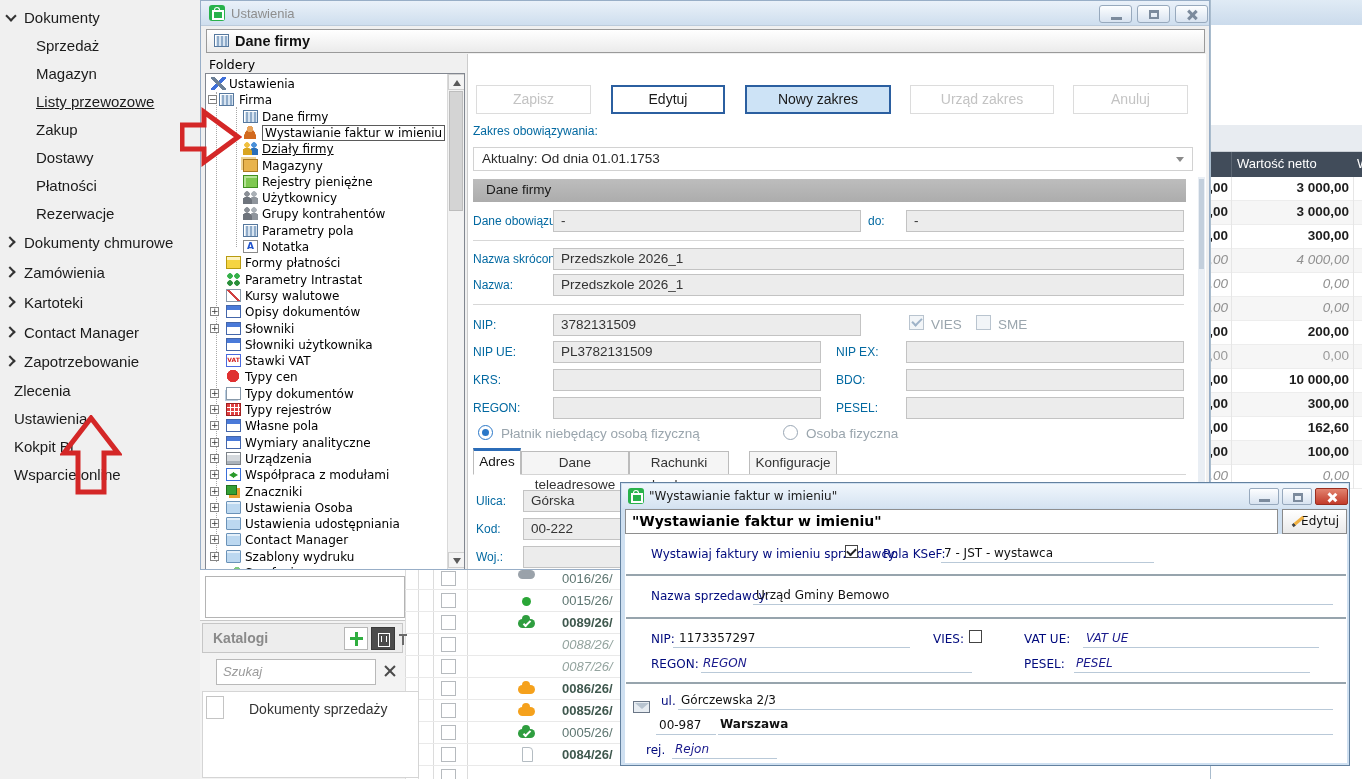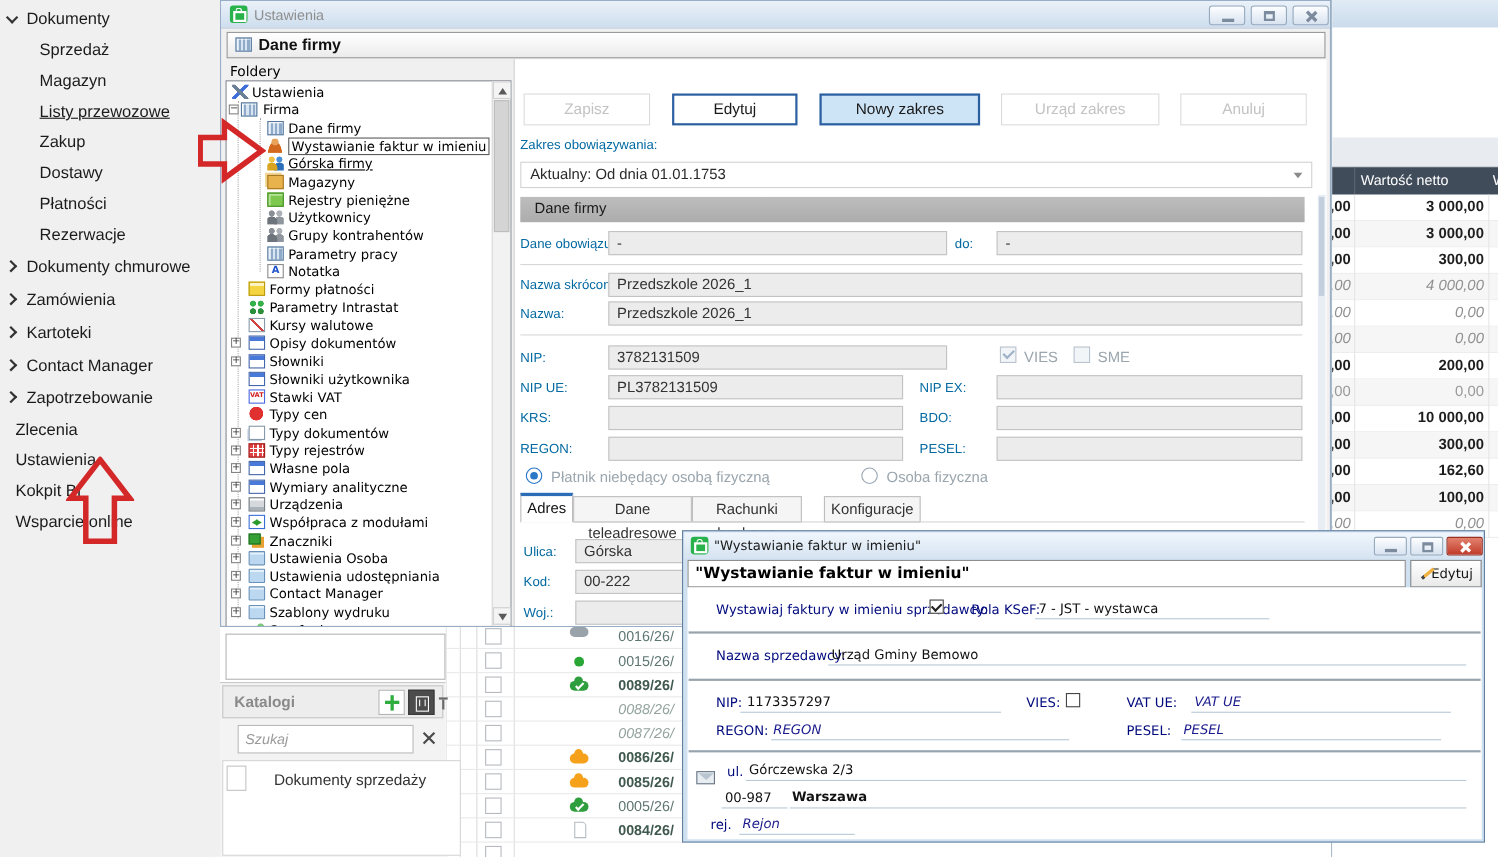--- a/index.html
+++ b/index.html
@@ -448,41 +448,41 @@
         <div class="tree-item" style="top: 34.6px;">
           <span class="ic building-icon" style="left: 37px;"></span>
           <span class="tree-label" style="left: 56px;">Dane firmy</span>
         </div>
         <div class="tree-item" style="top: 50.9px;">
           <span class="ic person-icon" style="left: 37px;"></span>
           <span class="tree-label fbox" style="left: 56px;">Wystawianie faktur w imieniu</span>
         </div>
         <div class="tree-item" style="top: 67.2px;">
           <span class="ic departments-icon" style="left: 37px;"></span>
-          <span class="tree-label und" style="left: 56px;">Górska firmy</span>
+          <span class="tree-label und" style="left: 56px;">Działy firmy</span>
         </div>
         <div class="tree-item" style="top: 83.5px;">
           <span class="ic warehouse-icon" style="left: 37px;"></span>
           <span class="tree-label" style="left: 56px;">Magazyny</span>
         </div>
         <div class="tree-item" style="top: 99.8px;">
           <span class="ic money-icon" style="left: 37px;"></span>
           <span class="tree-label" style="left: 56px;">Rejestry pieniężne</span>
         </div>
         <div class="tree-item" style="top: 116.1px;">
           <span class="ic users-icon" style="left: 37px;"></span>
           <span class="tree-label" style="left: 56px;">Użytkownicy</span>
         </div>
         <div class="tree-item" style="top: 132.4px;">
           <span class="ic groups-icon" style="left: 37px;"></span>
           <span class="tree-label" style="left: 56px;">Grupy kontrahentów</span>
         </div>
         <div class="tree-item" style="top: 148.7px;">
           <span class="ic building-icon" style="left: 37px;"></span>
-          <span class="tree-label" style="left: 56px;">Parametry pracy</span>
+          <span class="tree-label" style="left: 56px;">Parametry pola</span>
         </div>
         <div class="tree-item" style="top: 165px;">
           <span class="ic note-icon" style="left: 37px;">A</span>
           <span class="tree-label" style="left: 56px;">Notatka</span>
         </div>
         <div class="tree-item" style="top: 181.3px;">
           <span class="ic payment-icon" style="left: 20px;"></span>
           <span class="tree-label" style="left: 39px;">Formy płatności</span>
         </div>
         <div class="tree-item" style="top: 197.6px;">

